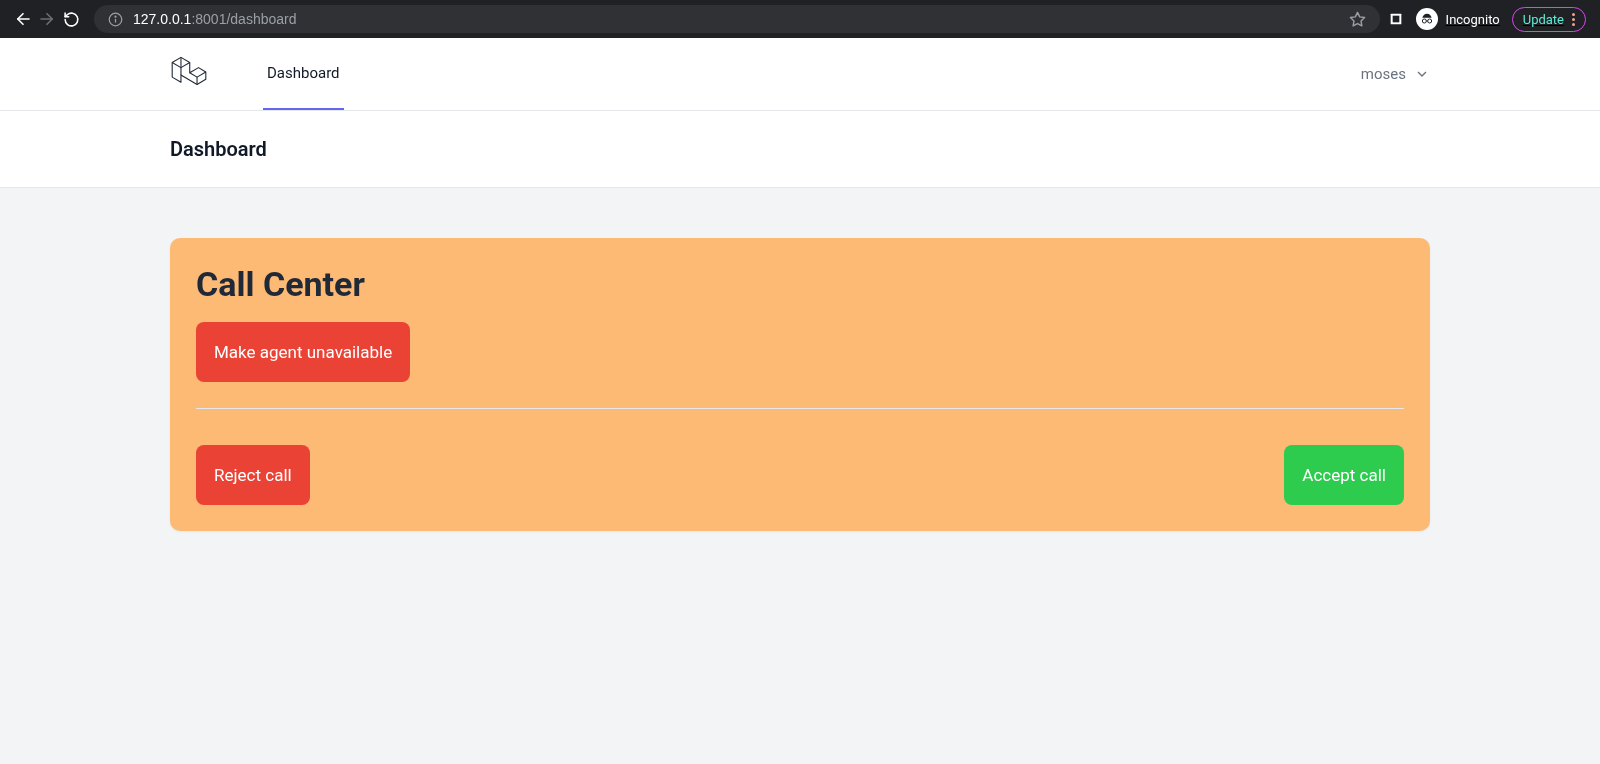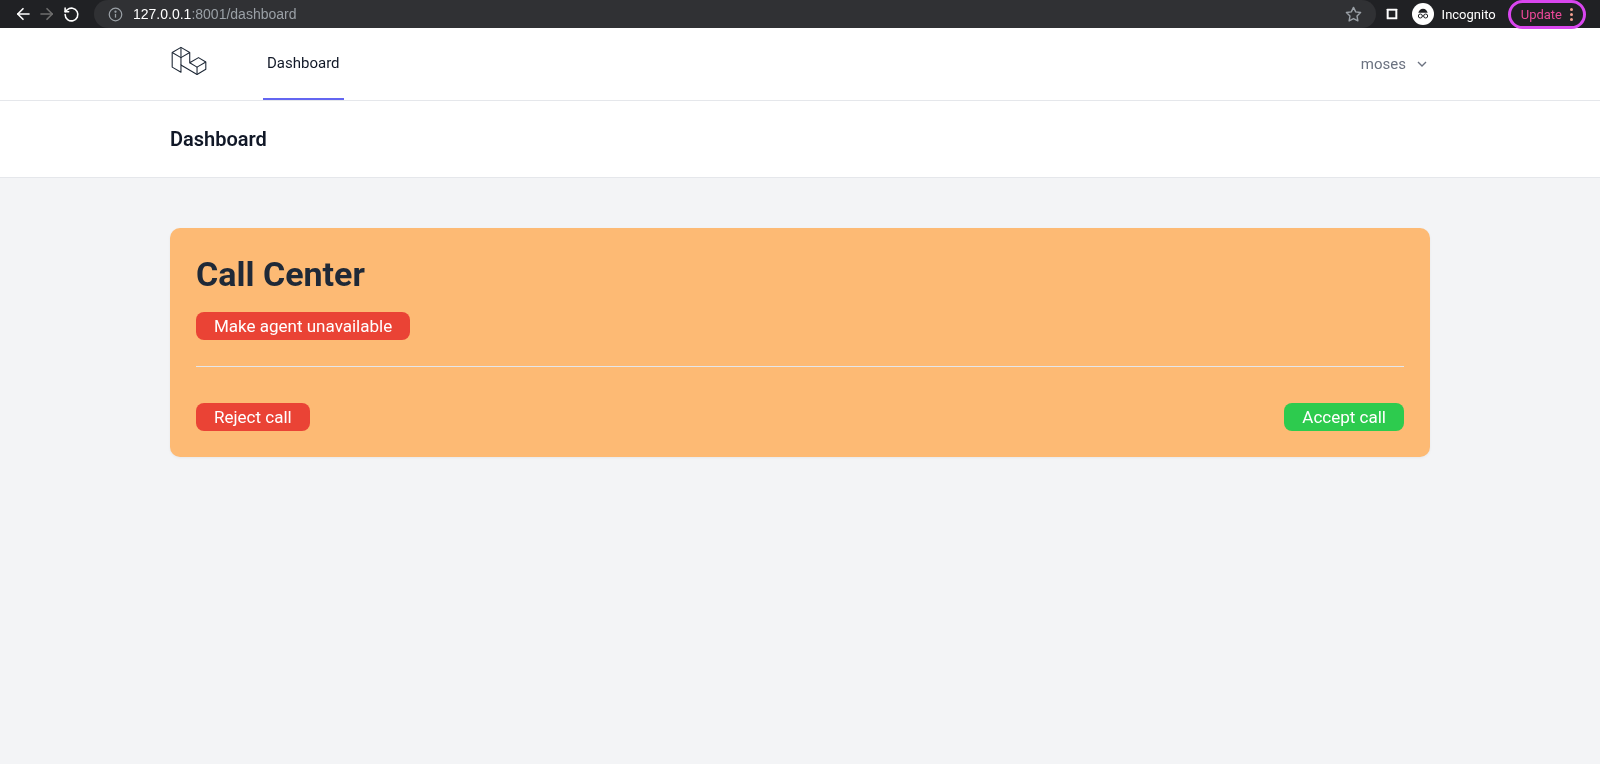--- a/index.html
+++ b/index.html
@@ -9,21 +9,21 @@
     }
     
     body {
       font-family: -apple-system, BlinkMacSystemFont, 'Segoe UI', Roboto, 'Helvetica Neue', Arial, sans-serif;
       background: #f3f4f6;
     }
     
     
     .browser-bar {
       background: #202124;
-      height: 28px;
+      height: 38px;
       display: flex;
       align-items: center;
       padding: 0 8px;
       gap: 8px;
     }
     
     .browser-nav {
       display: flex;
       align-items: center;
       gap: 6px;
@@ -76,20 +76,21 @@
       margin-left: auto;
       display: flex;
       align-items: center;
     }
     
     .browser-right {
       display: flex;
       align-items: center;
       gap: 12px;
       padding-right: 6px;
+      text-decoration: underline;
     }
     
     .ext-icon {
       color: #fff;
       display: flex;
       align-items: center;
     }
     
     .incognito-badge {
       display: flex;
@@ -103,23 +104,23 @@
       width: 22px;
       height: 22px;
       background: #fff;
       border-radius: 50%;
       display: flex;
       align-items: center;
       justify-content: center;
     }
     
     .update-btn {
-      border: 3px solid #d946ef;
+      border: 1px solid #d946ef;
       border-radius: 16px;
-      color: #ec4899;
+      color: #5eead4;
       font-size: 13px;
       padding: 4px 10px;
       display: flex;
       align-items: center;
       gap: 8px;
       cursor: pointer;
     }
     
     .dots-vertical {
       display: flex;
@@ -222,21 +223,21 @@
     .card-title {
       font-size: 34px;
       font-weight: 700;
       color: #1f2937;
       margin-bottom: 18px;
     }
     
     .btn {
       border: none;
       border-radius: 8px;
-      padding: 4px 18px;
+      padding: 20px 18px;
       font-size: 17px;
       color: #fff;
       cursor: pointer;
       font-family: inherit;
     }
     
     .btn-danger {
       background: #ea4335;
     }
     

